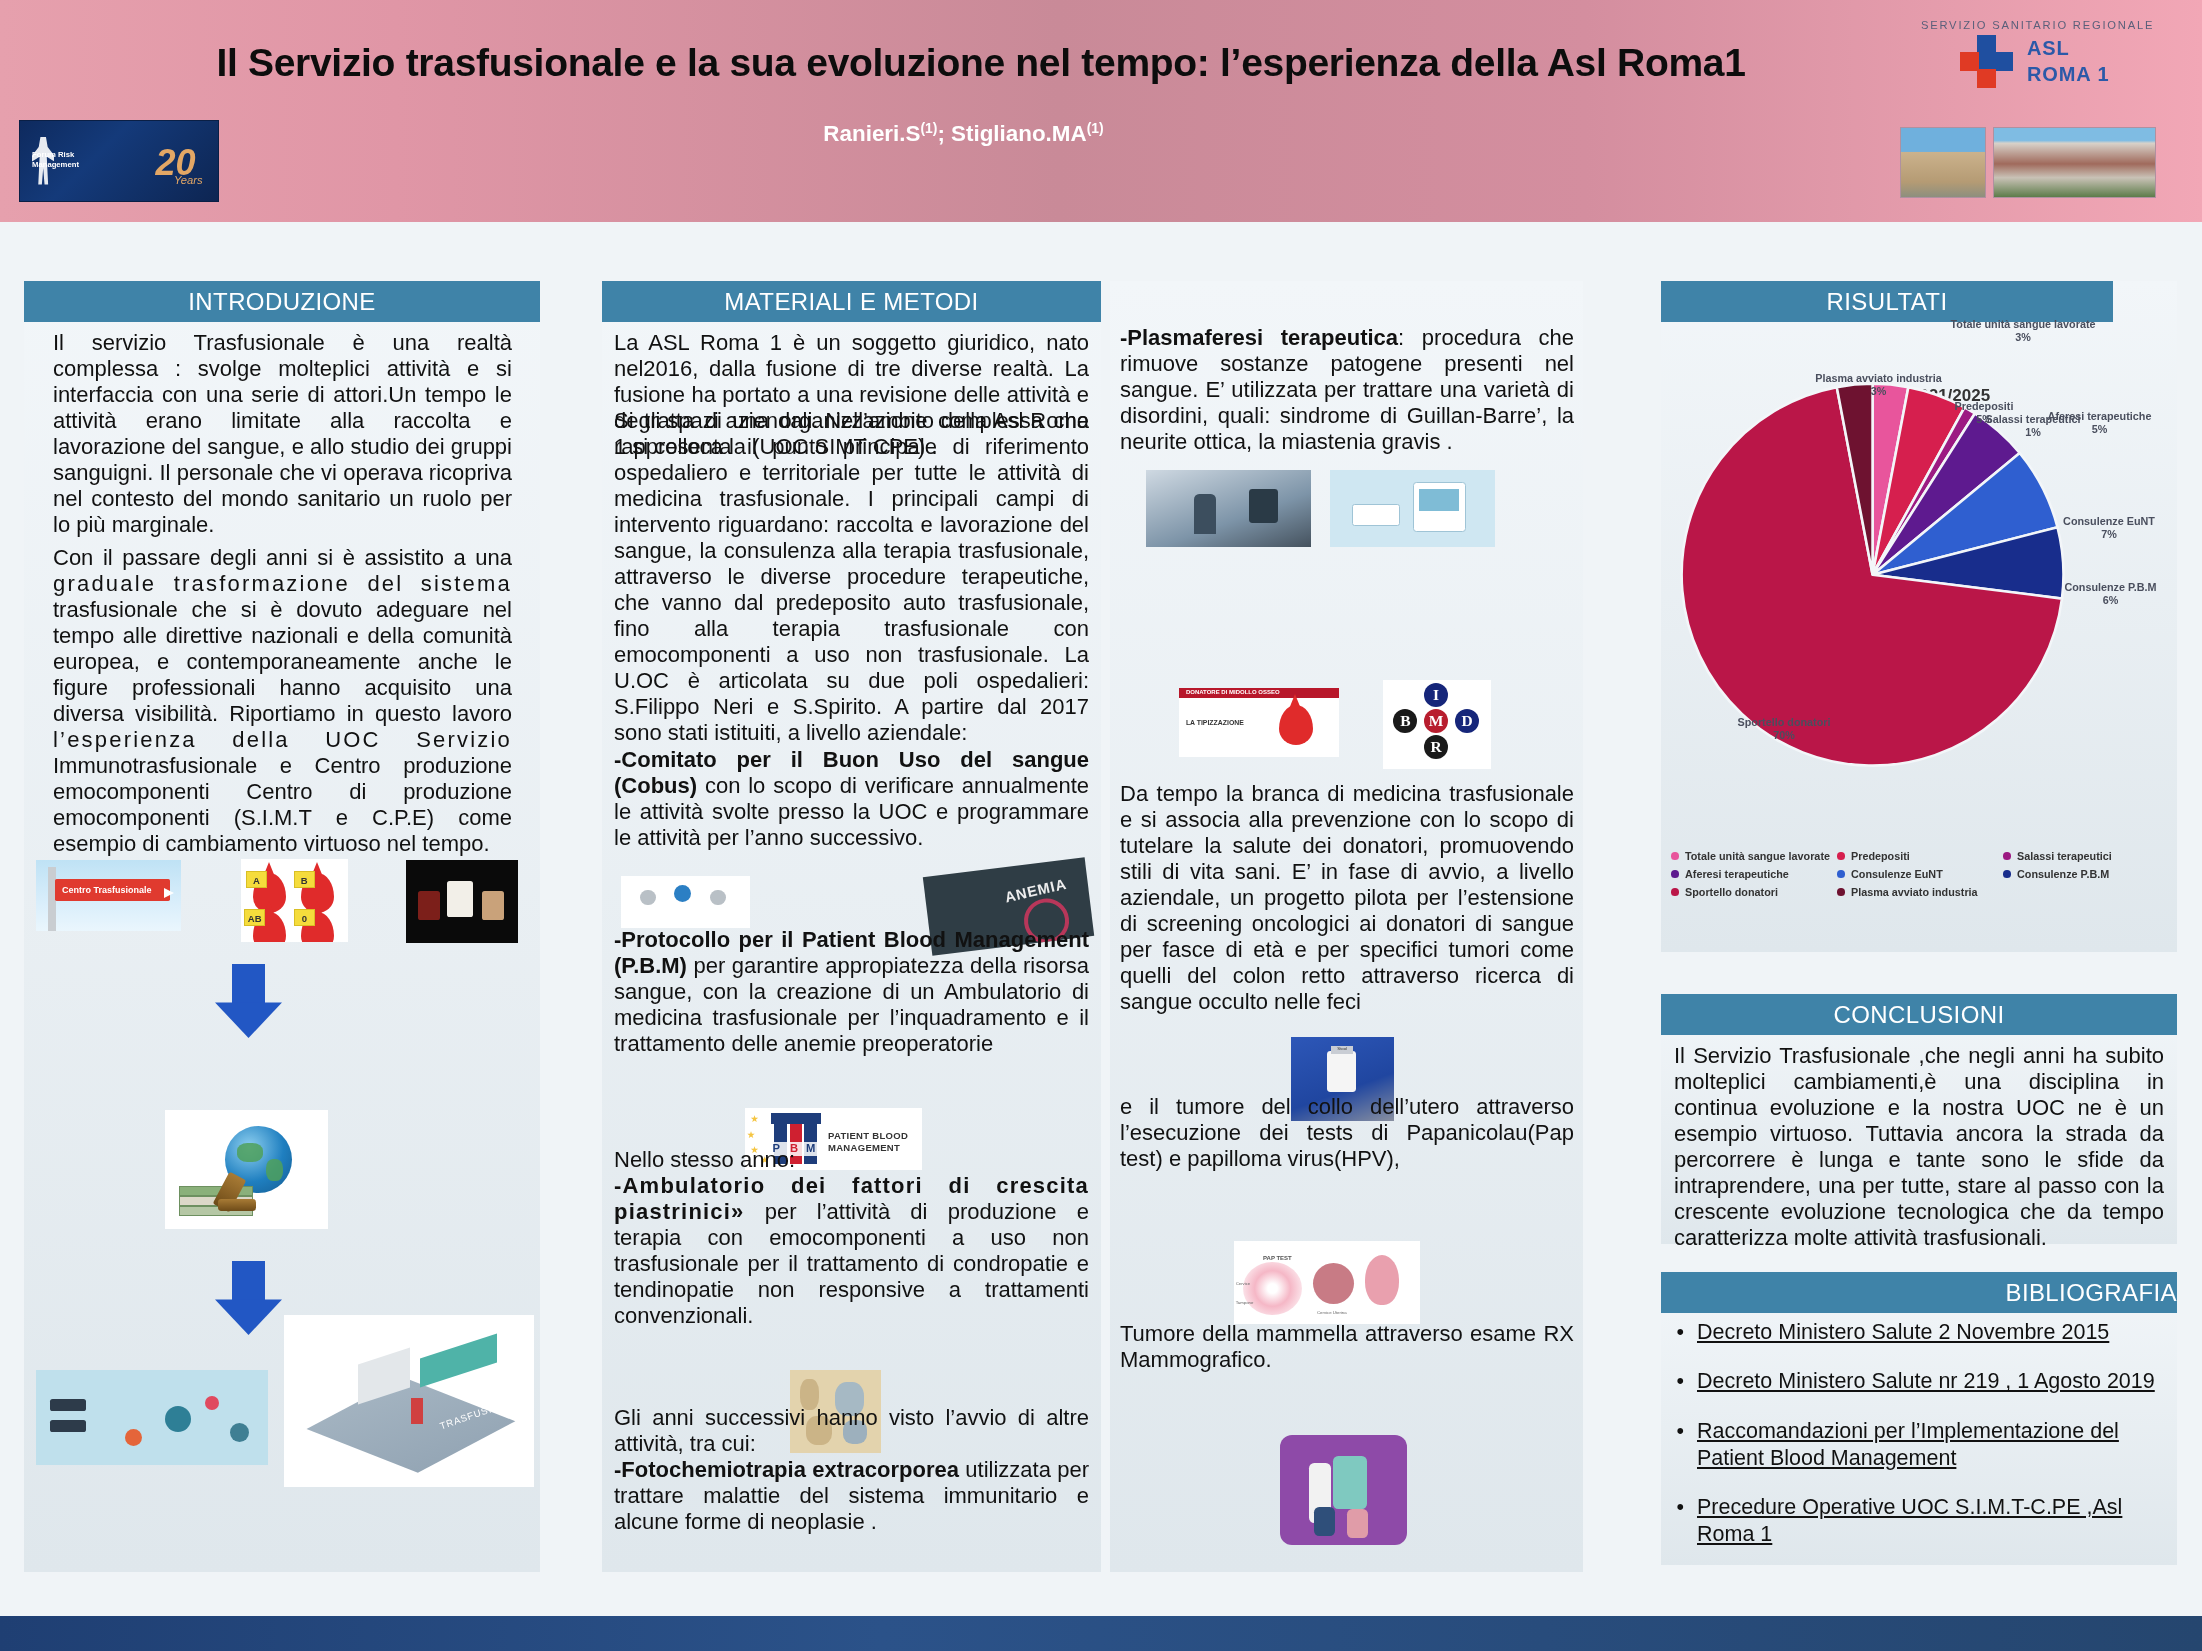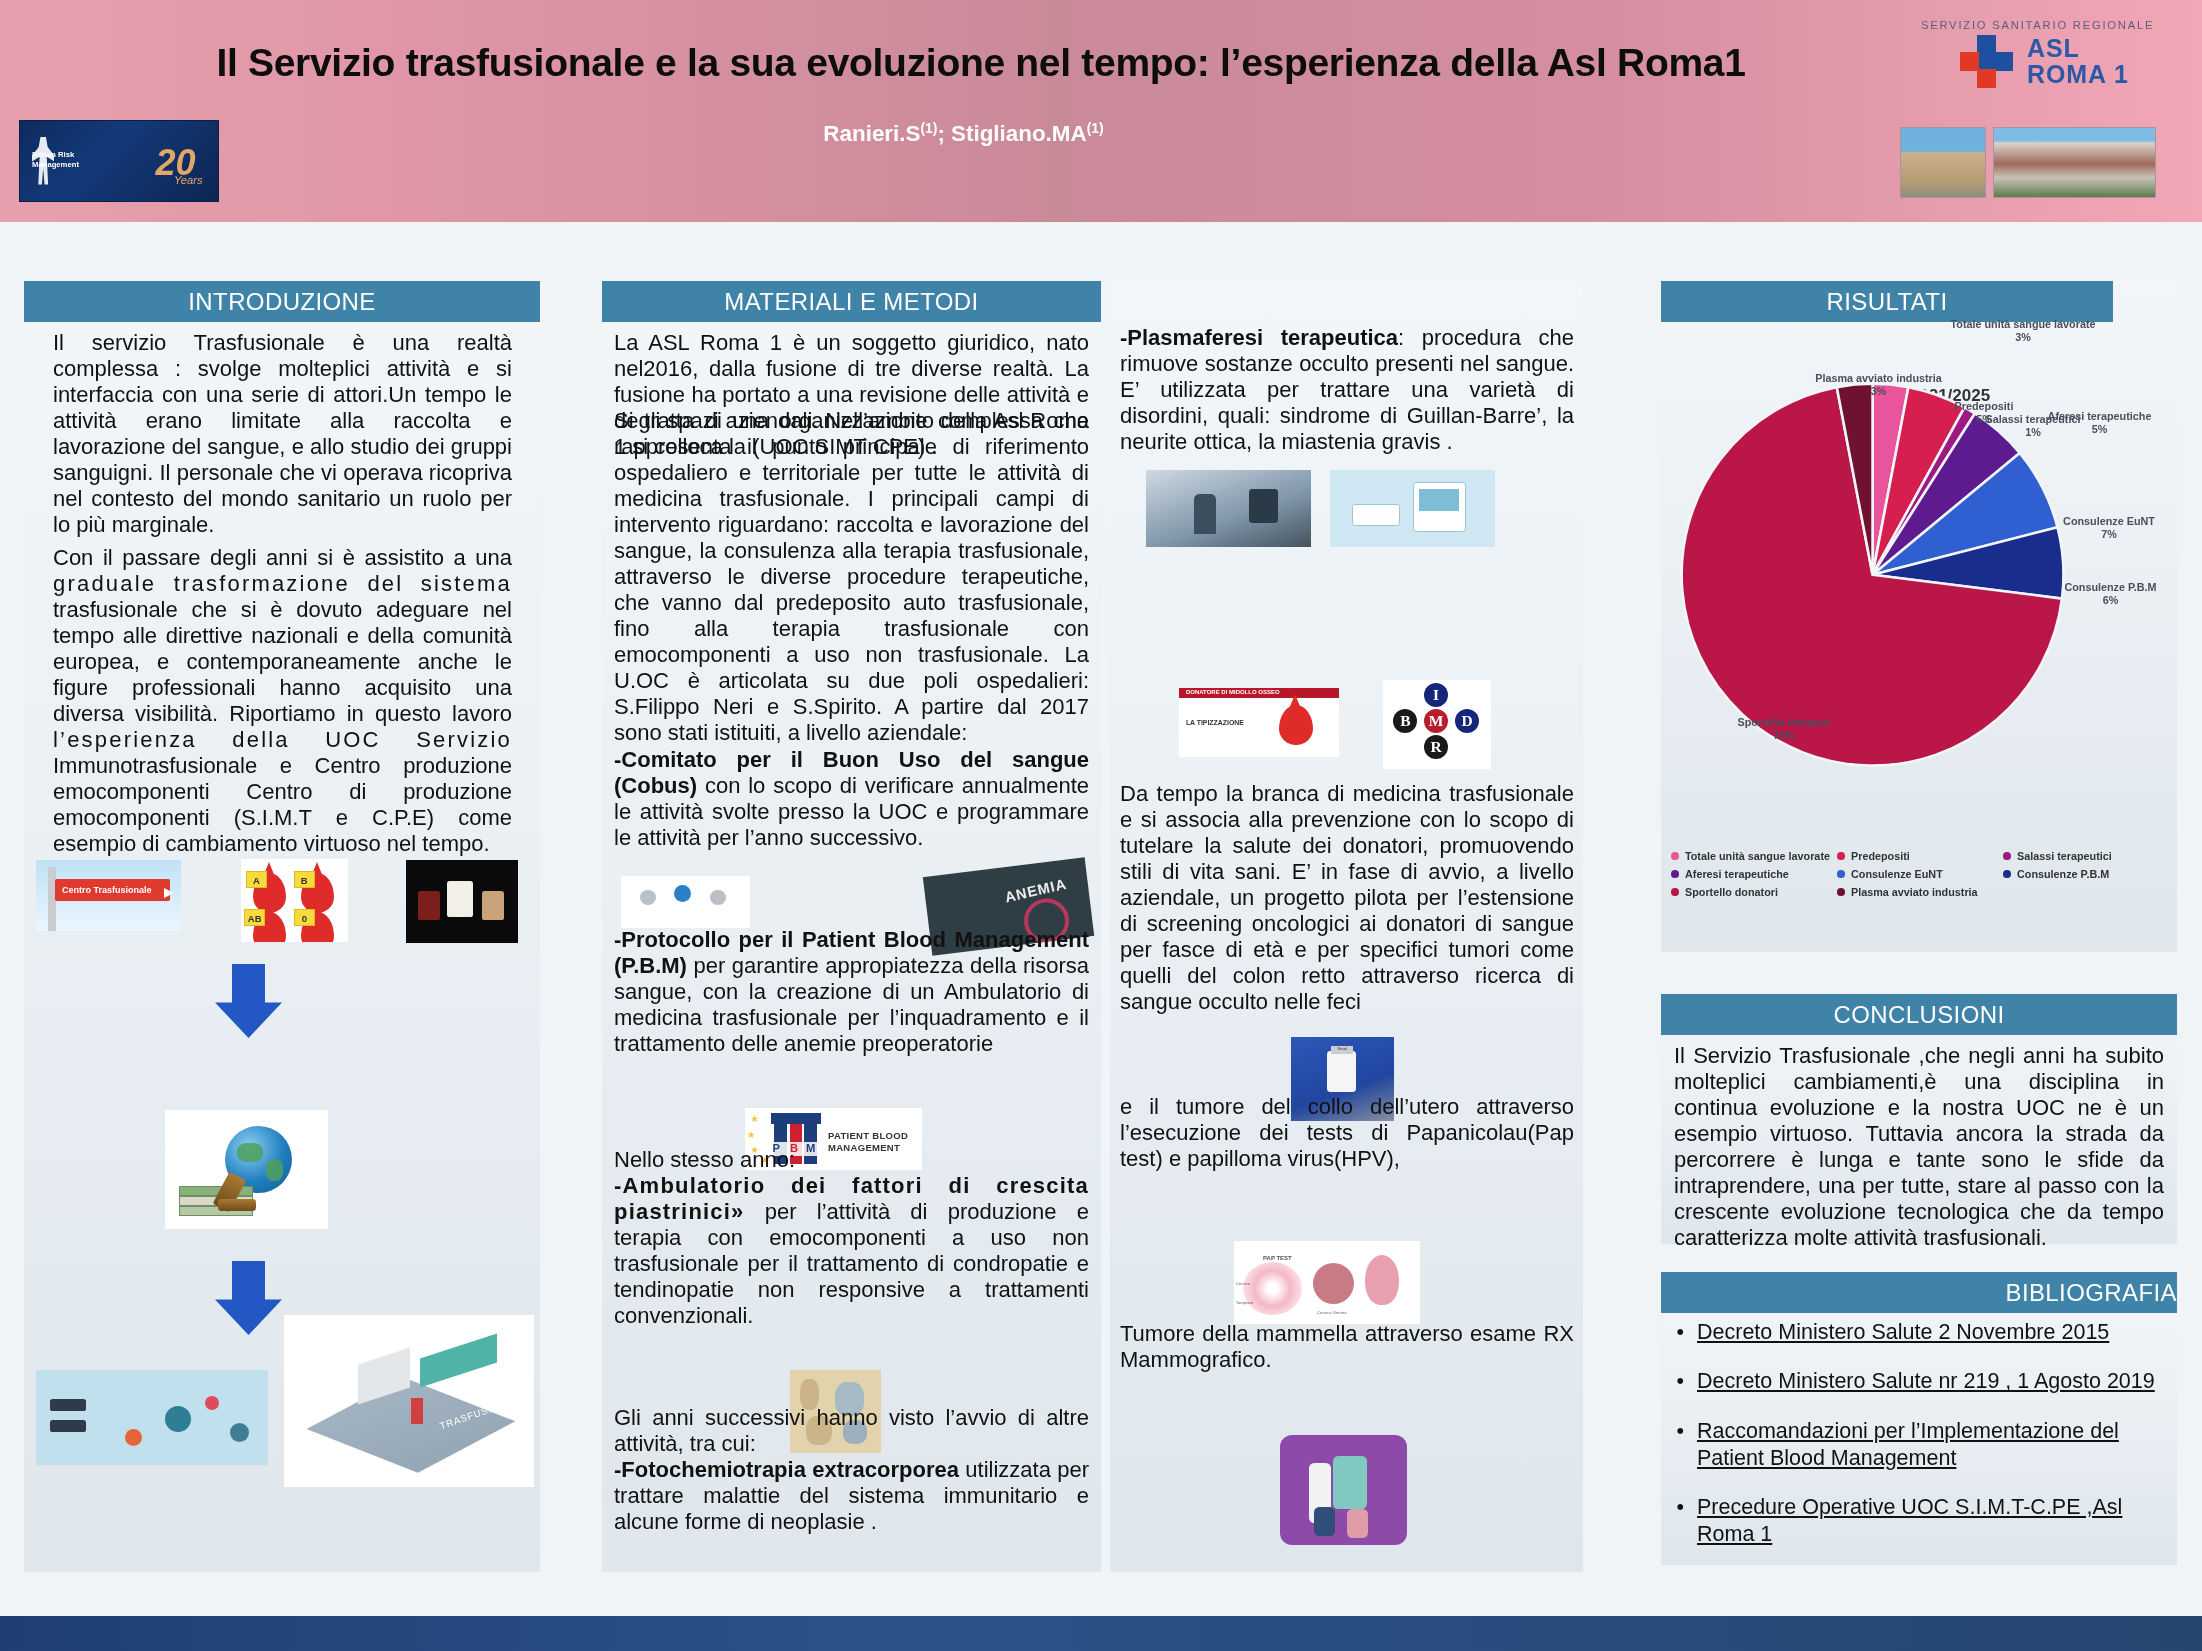--- a/index.html
+++ b/index.html
@@ -59,21 +59,21 @@
   }
 
   
   .asl-wrap { position:absolute; right:47px; top:15.5px; width:258px; height:77px; }
   .asl-ssr { position:absolute; right:1.7px; top:3.4px; font-size:11.2px; color:#5a5f7a; letter-spacing:1.8px; }
   .asl-cross { position:absolute; left:62px; top:19px; width:53px; height:53px; }
   .asl-cross .cv { position:absolute; left:17px; top:0; width:19px; height:53px; background:#1f4fa0; }
   .asl-cross .ch { position:absolute; left:0; top:17px; width:53px; height:19px; background:#1f4fa0; }
   .asl-cross .r1 { position:absolute; left:0; top:17px; width:19px; height:19px; background:#e03a24; }
   .asl-cross .r2 { position:absolute; left:17px; top:34px; width:19px; height:19px; background:#e03a24; }
-  .asl-name { position:absolute; left:129px; top:19px; font-size:25px; line-height:26px; color:#2b59a8; font-weight:600; letter-spacing:0.9px; }
+  .asl-name { position:absolute; left:129px; top:19px; font-size:20px; line-height:26px; color:#2b59a8; font-weight:600; letter-spacing:0.9px; }
 
   .photo-a { position:absolute; right:217px; top:127px; width:86px; height:71px;
     background:linear-gradient(180deg,#6fb0dd 0%,#6fb0dd 34%,#cbb28c 35%,#b59b74 78%,#8d8f7e 100%); border:0.9px solid #b090a0; }
   .photo-b { position:absolute; right:47px; top:127px; width:163px; height:71px;
     background:linear-gradient(180deg,#7fbce3 0%,#7fbce3 18%,#d8d2ca 22%,#a06a5c 52%,#c9c2b6 72%,#5d7c4a 100%); border:0.9px solid #b090a0; }
 
   
   .sec-head {
     position:absolute; height:41px; background:#3f83a8; color:#ffffff;
     font-size:24px; font-weight:normal; text-align:center; line-height:41px;
@@ -351,21 +351,21 @@
   </div>
 
   <div class="body-txt" style="left:614px; top:1405px; width:475px;">
     <span>Gli anni successivi hanno visto l’avvio di altre attività, tra cui:</span><br>
     <b>-Fotochemiotrapia extracorporea</b><span> utilizzata per trattare malattie del sistema immunitario e alcune forme di neoplasie .</span>
   </div>
 
   <div class="col-bg" style="left:1110px; top:281px; width:473px; height:1291px;"></div>
 
   <div class="body-txt" style="left:1120px; top:325px; width:454px;">
-    <b>-Plasmaferesi terapeutica</b><span>:   procedura che rimuove sostanze occulto presenti nel sangue. E’ utilizzata per trattare una varietà di disordini, quali: sindrome di Guillan-Barre’,  la neurite ottica, la miastenia gravis .</span>
+    <b>-Plasmaferesi terapeutica</b><span>:   procedura che rimuove sostanze patogene presenti nel sangue. E’ utilizzata per trattare una varietà di disordini, quali: sindrome di Guillan-Barre’,  la neurite ottica, la miastenia gravis .</span>
   </div>
 
   <div class="img plasma-photo" style="left:1146px; top:470px; width:165px; height:77px;">
     <div style="position:absolute; left:48px; top:24px; width:22.4px; height:40px; background:#3c4e5e; border-radius:5.2px 5.2px 0 0;"></div>
     <div style="position:absolute; left:103px; top:19px; width:29px; height:34px; background:#2a3a46; border-radius:3.4px;"></div>
   </div>
 
   <div class="img plasma-dev" style="left:1330px; top:470px; width:165px; height:77px;">
     <div class="pd-box" style="left:83px; top:12px; width:53px; height:50px;"></div>
     <div style="position:absolute; left:89px; top:19px; width:40px; height:22.4px; background:#7fbcd6;"></div>

